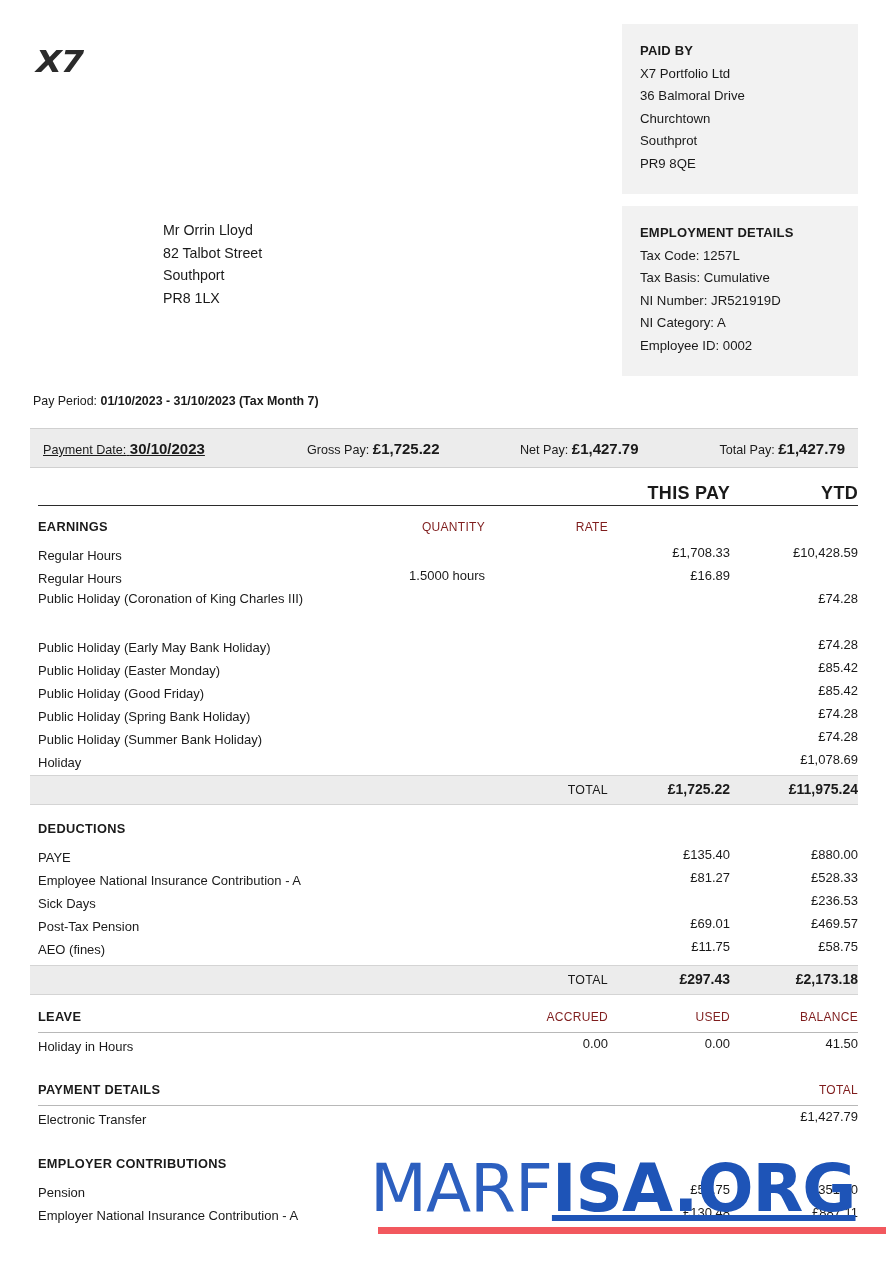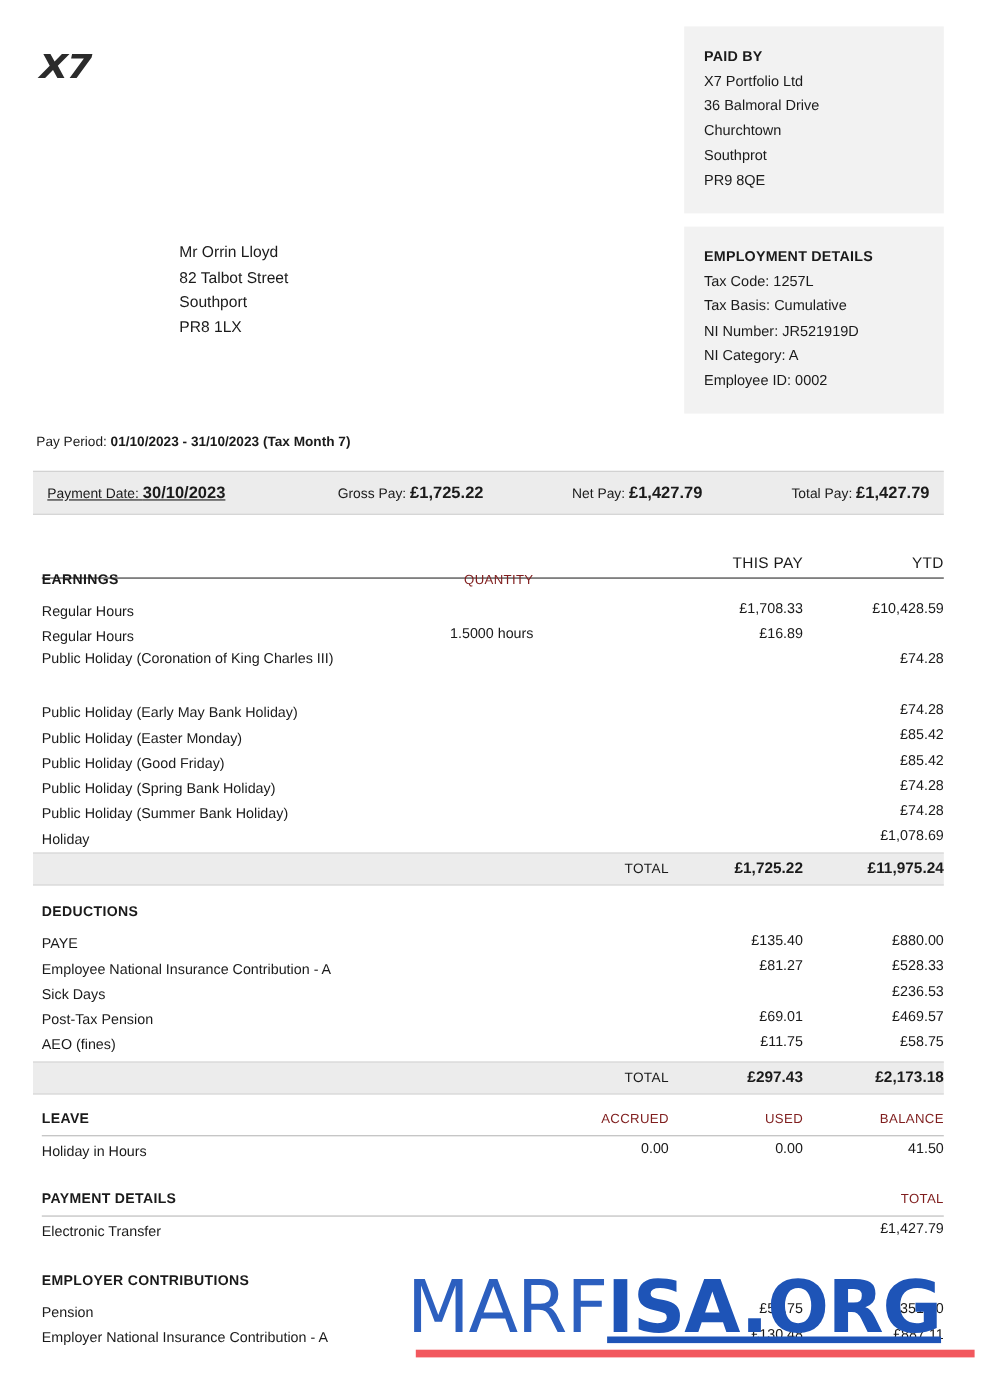--- a/index.html
+++ b/index.html
@@ -126,24 +126,23 @@
   .row .c-ytd  { position: absolute; left: 0; width: 820px; top: 3px; text-align: right; }
 
   
   .colhead {
     position: absolute;
     left: 38px;
     top: 483px;
     width: 820px;
     height: 22px;
     border-bottom: 1.4px solid #2b2b2b;
-    font-size: 14px;
-    font-weight: normal;
+    font-size: 18px;
+    font-weight: bold;
     letter-spacing: 0.3px;
-    margin-top: 20px;
   }
   .colhead .c-this { position: absolute; left: 0; width: 692px; text-align: right; top: 0; }
   .colhead .c-ytd  { position: absolute; left: 0; width: 820px; text-align: right; top: 0; }
 
   
   .sec-head {
     position: relative;
     height: 24px;
     font-size: 12.8px;
     font-weight: bold;
@@ -286,20 +285,21 @@
 
   <div class="colhead">
     <div class="c-this">THIS PAY</div>
     <div class="c-ytd">YTD</div>
   </div>
 
   <div class="tbl" style="top:518px;">
     <div class="sec-head" style="border-bottom:none;">
       <div class="lbl">EARNINGS</div>
       <div class="sub sh-qty">QUANTITY</div>
+      <div class="sub sh-rate">RATE</div>
     </div>
 
     <div class="row">
       <div class="lbl">Regular Hours</div>
       <div class="c-qty"></div>
       <div class="c-rate"></div>
       <div class="c-this">£1,708.33</div>
       <div class="c-ytd">£10,428.59</div>
     </div>
     <div class="row">

